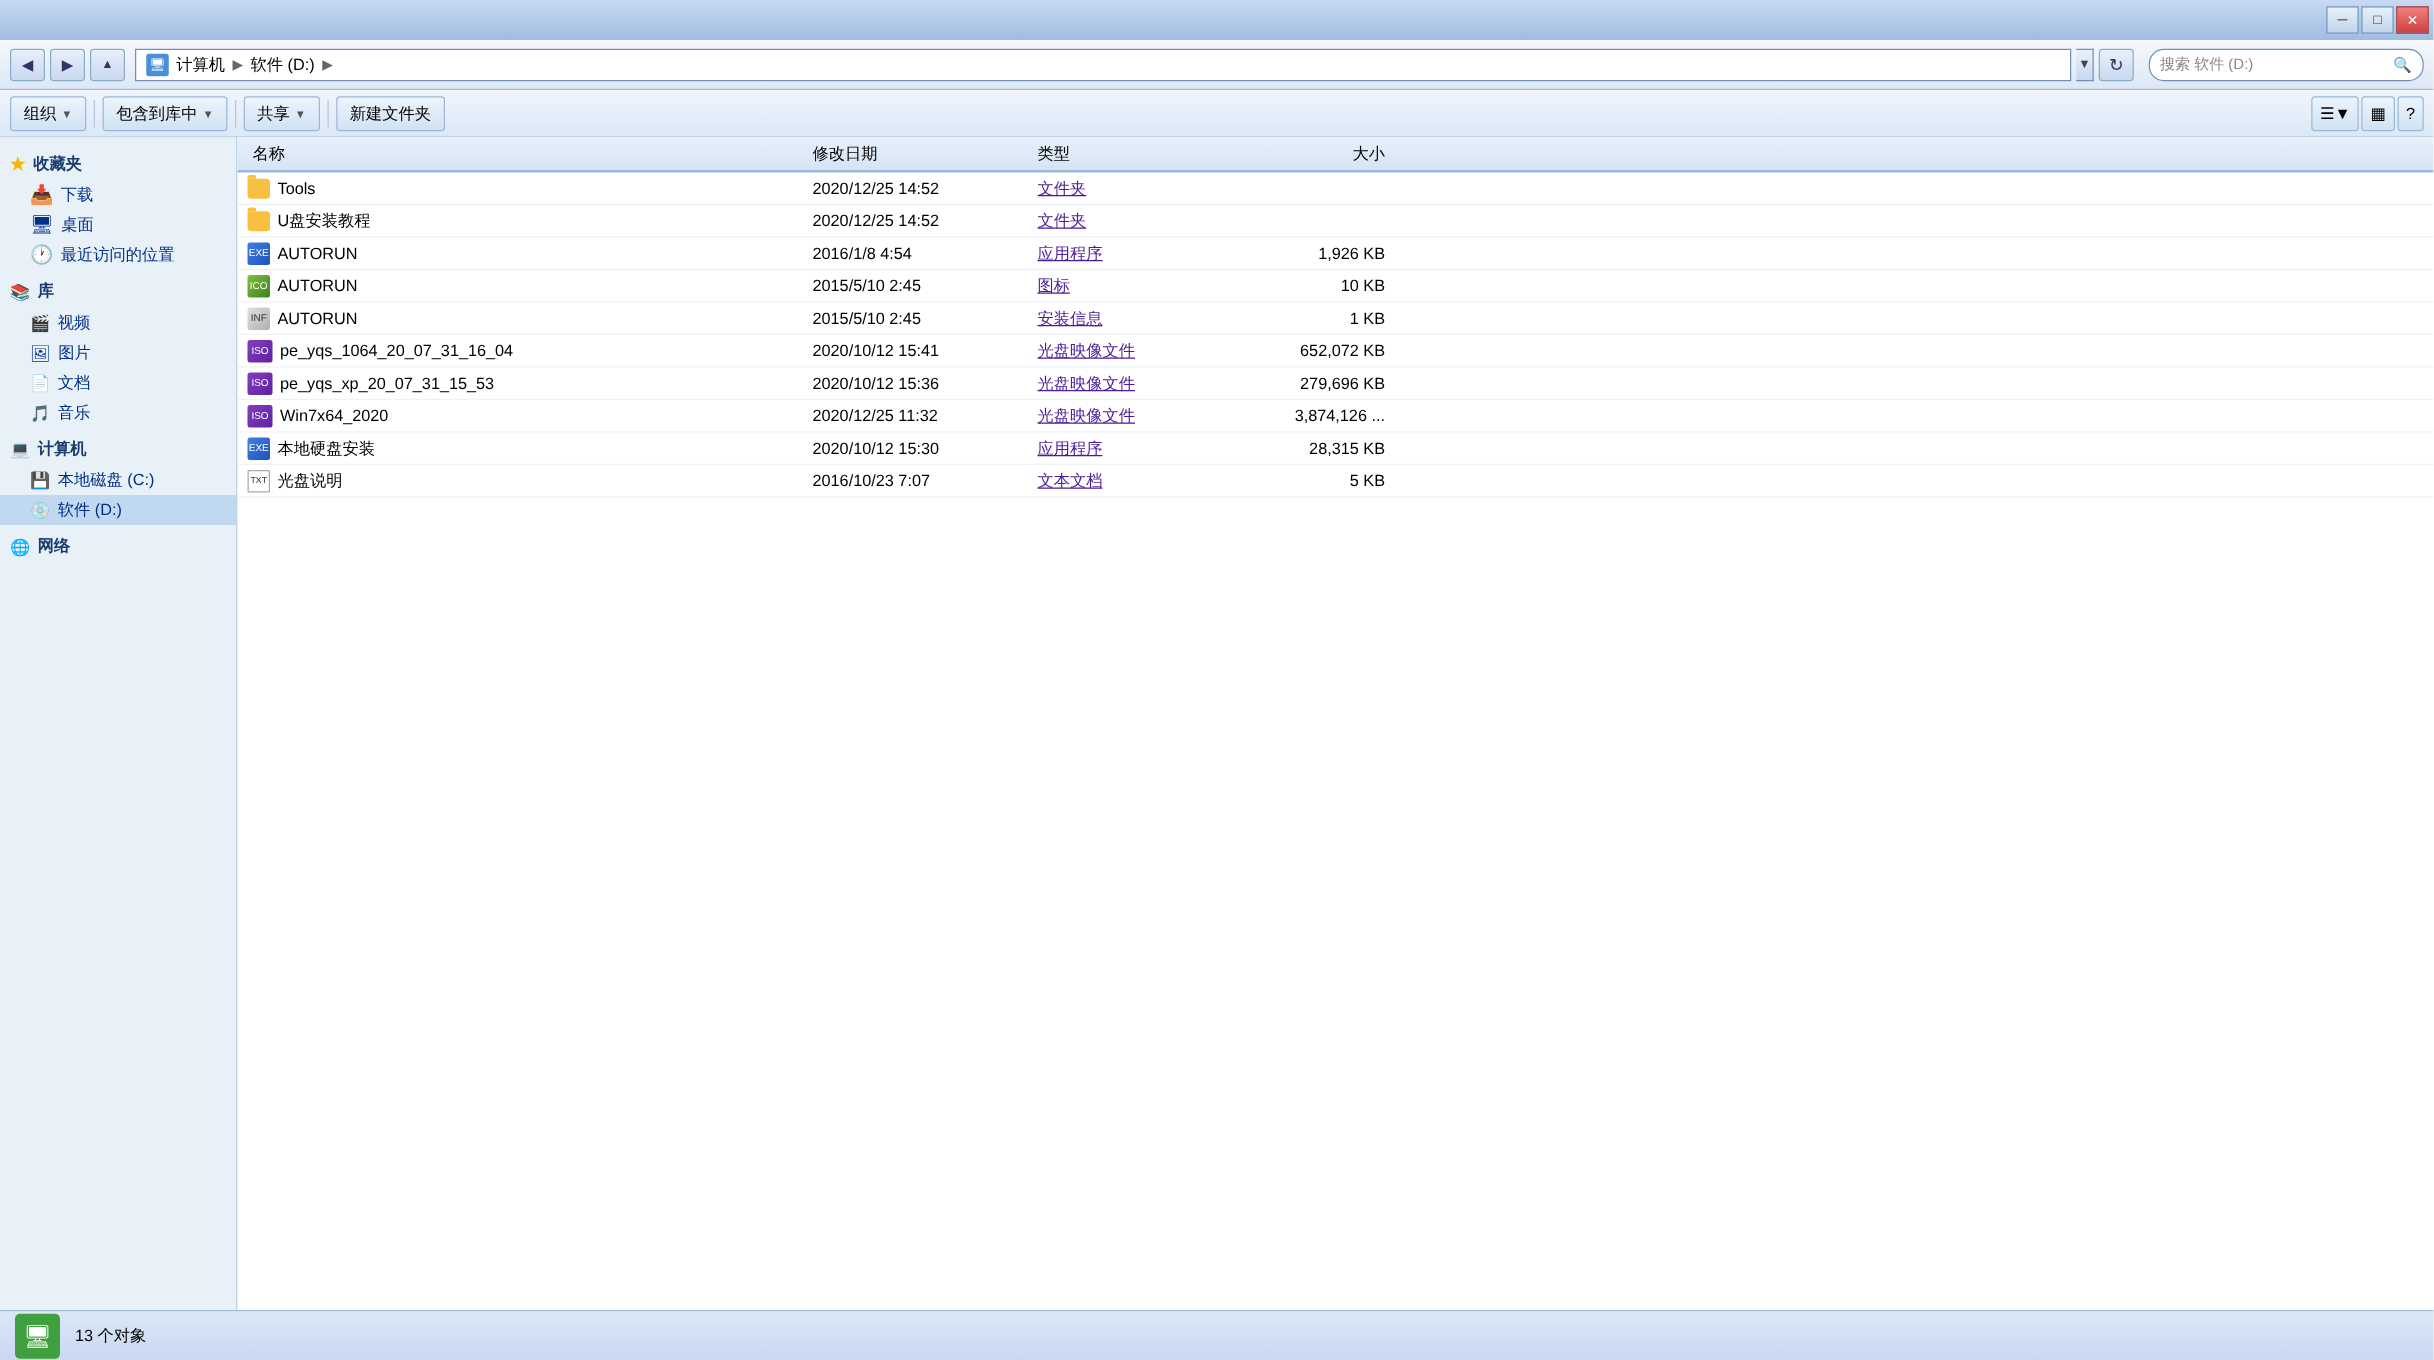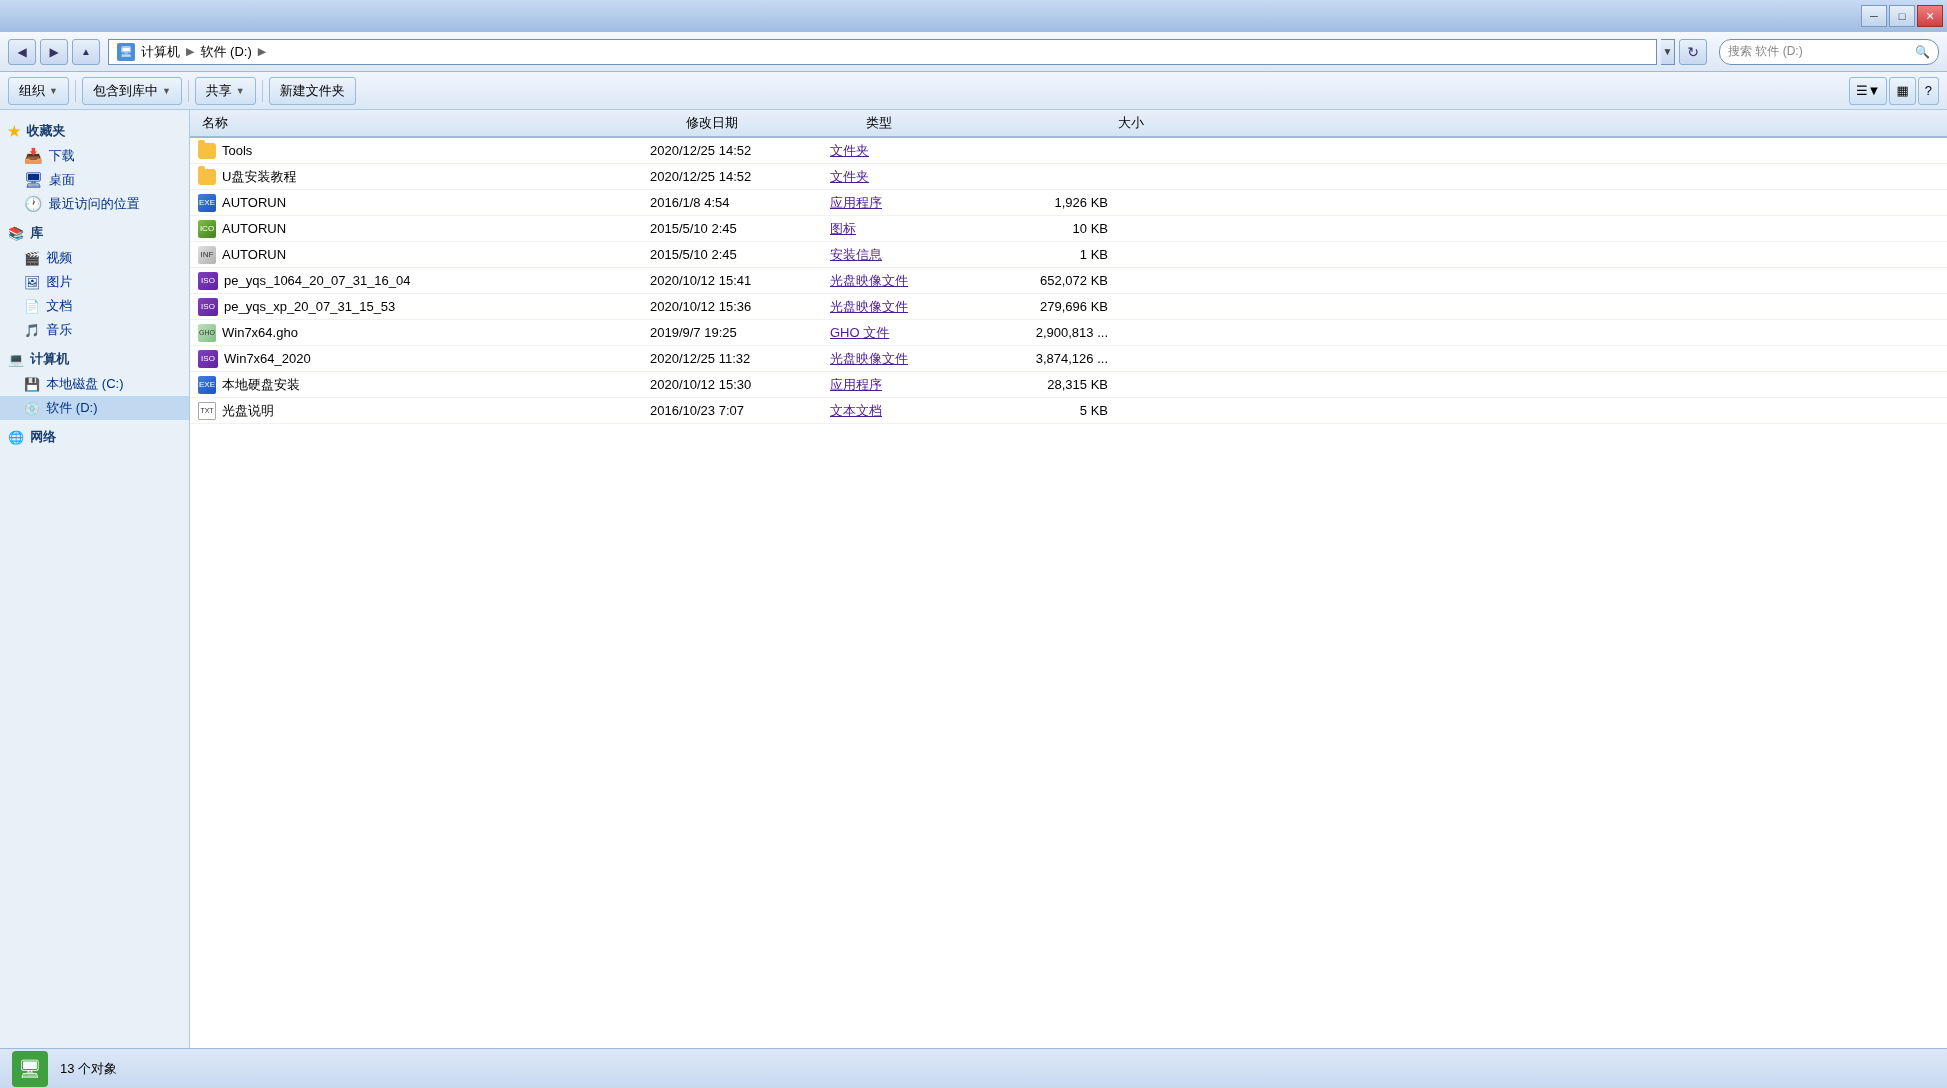--- a/index.html
+++ b/index.html
@@ -205,21 +205,21 @@
       display: flex;
       background: linear-gradient(to bottom, #e8f0fa, #d4e4f4);
       border-bottom: 2px solid #a0b8d8;
       height: 28px;
       align-items: center;
       position: sticky;
       top: 0;
       z-index: 10;
     }
     .col-name { width: 460px; padding-left: 12px; font-size: 13px; color: #000; font-weight: normal; cursor: pointer; }
-    .col-date { width: 180px; font-size: 13px; color: #000; cursor: pointer; margin-left: 36px; }
+    .col-date { width: 180px; font-size: 13px; color: #000; cursor: pointer; }
     .col-type { width: 160px; font-size: 13px; color: #000; cursor: pointer; }
     .col-size { width: 130px; font-size: 13px; color: #000; text-align: right; padding-right: 12px; cursor: pointer; }
 
     .file-row {
       display: flex;
       align-items: center;
       height: 26px;
       border-bottom: 1px solid #eef2f8;
       cursor: pointer;
     }
@@ -571,29 +571,20 @@
     <div class="file-cell-name">
       <span class="icon-iso">ISO</span>
       <span>pe_yqs_xp_20_07_31_15_53</span>
     </div>
     <div class="file-cell-date">2020/10/12 15:36</div>
     <div class="file-cell-type">光盘映像文件</div>
     <div class="file-cell-size col-size-val">279,696 KB</div>
   </div>
         <div class="file-row">
     <div class="file-cell-name">
-      <span class="icon-gho">GHO</span>
-      <span>Win7x64.gho</span>
-    </div>
-    <div class="file-cell-date">2019/9/7 19:25</div>
-    <div class="file-cell-type">GHO 文件</div>
-    <div class="file-cell-size col-size-val">2,900,813 ...</div>
-  </div>
-        <div class="file-row">
-    <div class="file-cell-name">
       <span class="icon-iso">ISO</span>
       <span>Win7x64_2020</span>
     </div>
     <div class="file-cell-date">2020/12/25 11:32</div>
     <div class="file-cell-type">光盘映像文件</div>
     <div class="file-cell-size col-size-val">3,874,126 ...</div>
   </div>
         <div class="file-row">
     <div class="file-cell-name">
       <span class="icon-exe">EXE</span>

